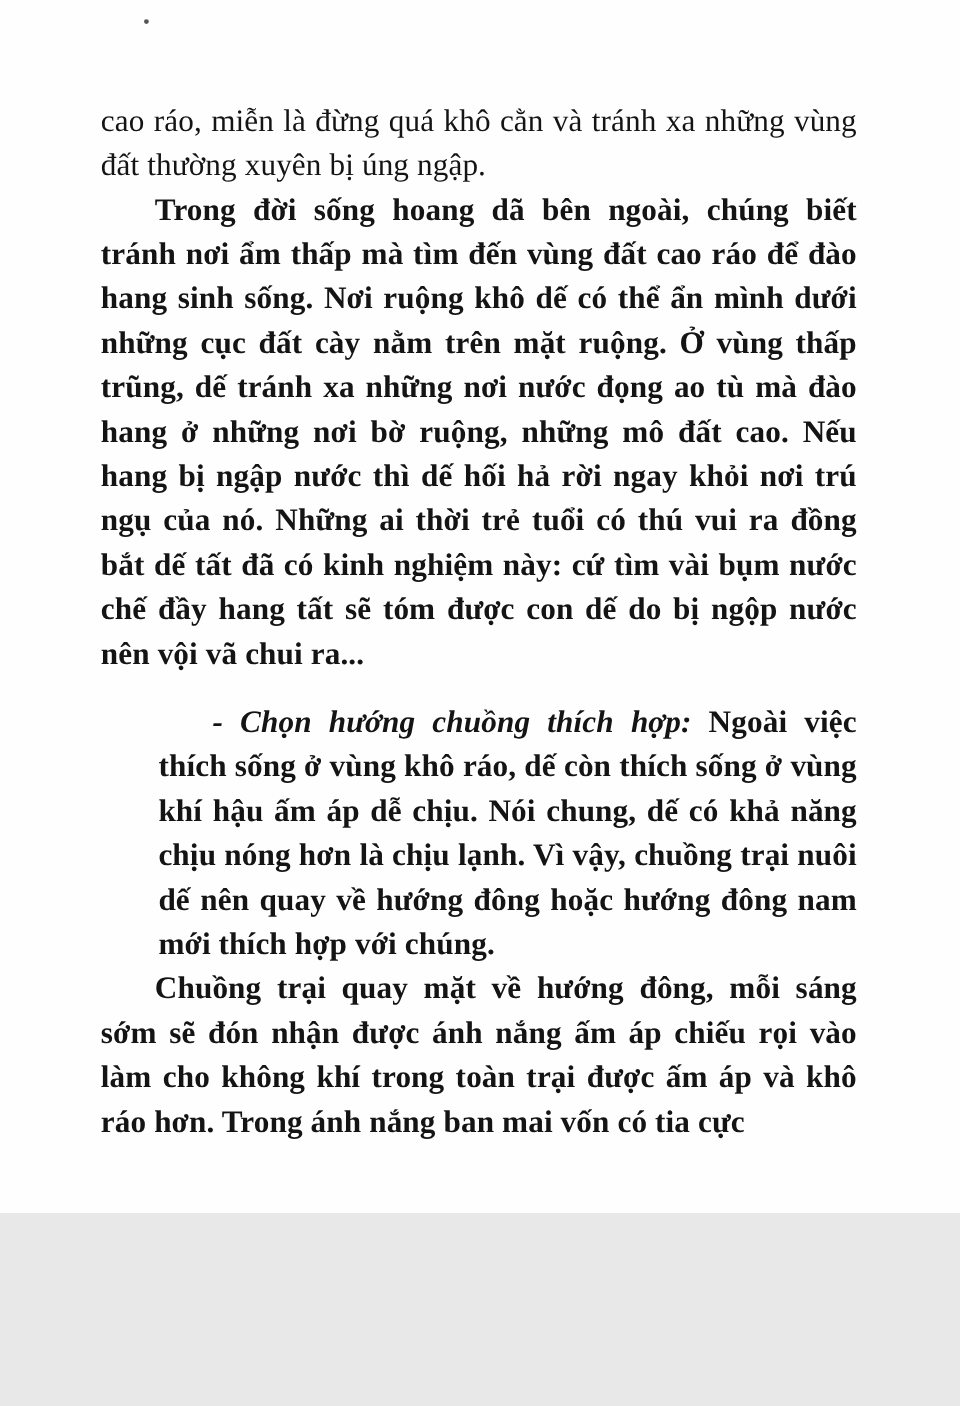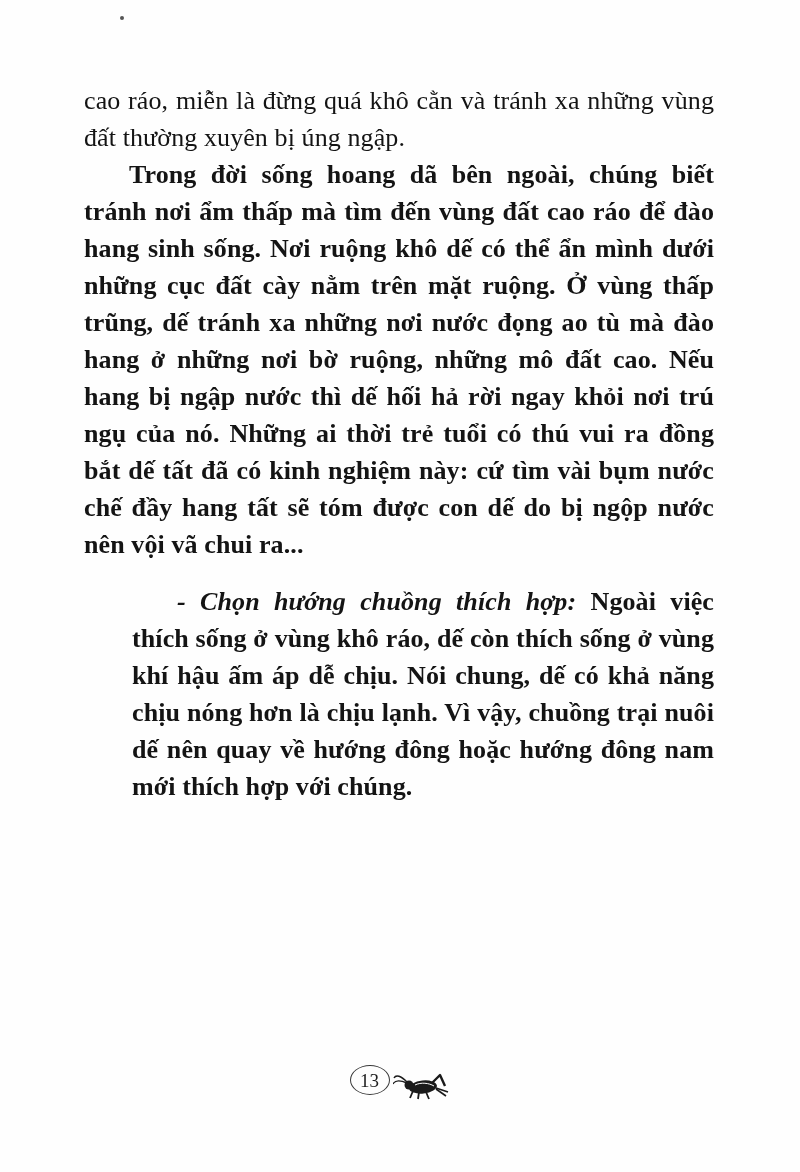--- a/index.html
+++ b/index.html
@@ -3,21 +3,21 @@
 <meta charset="utf-8">
 <style>
   html, body {
     margin: 0;
     padding: 0;
     background: #e8e8e8;
   }
   .page {
     position: relative;
     width: 800px;
-    height: 1172px;
+    height: 1011px;
     margin: 0 auto;
     background: #fefefe;
     font-family: "Liberation Serif", "DejaVu Serif", serif;
     color: #141414;
     overflow: hidden;
   }
   .speck {
     position: absolute;
     left: 120px;
     top: 16px;
@@ -88,20 +88,21 @@
 
   <div class="text-block">
 
     <p class="para">cao ráo, miễn là đừng quá khô cằn và tránh xa những vùng đất thường xuyên bị úng ngập.</p>
 
     <p class="para indent">Trong đời sống hoang dã bên ngoài, chúng biết tránh nơi ẩm thấp mà tìm đến vùng đất cao ráo để đào hang sinh sống. Nơi ruộng khô dế có thể ẩn mình dưới những cục đất cày nằm trên mặt ruộng. Ở vùng thấp trũng, dế tránh xa những nơi nước đọng ao tù mà đào hang ở những nơi bờ ruộng, những mô đất cao. Nếu hang bị ngập nước thì dế hối hả rời ngay khỏi nơi trú ngụ của nó. Những ai thời trẻ tuổi có thú vui ra đồng bắt dế tất đã có kinh nghiệm này: cứ tìm vài bụm nước chế đầy hang tất sẽ tóm được con dế do bị ngộp nước nên vội vã chui ra...</p>
 
 
     <p class="para indent section-gap"><span class="italic">- Chọn hướng chuồng thích hợp: </span><span>Ngoài việc thích sống ở vùng khô ráo, dế còn thích sống ở vùng khí hậu ấm áp dễ chịu. Nói chung, dế có khả năng chịu nóng hơn là chịu lạnh. Vì vậy, chuồng trại nuôi dế nên quay về hướng đông hoặc hướng đông nam mới thích hợp với chúng.</span></p>
 
+    <p class="para indent">Chuồng trại quay mặt về hướng đông, mỗi sáng sớm sẽ đón nhận được ánh nắng ấm áp chiếu rọi vào làm cho không khí trong toàn trại được ấm áp và khô ráo hơn. Trong ánh nắng ban mai vốn có tia cực</p>
 
   </div>
 
   <div class="footer">
     <span class="page-num-ellipse">
       <span>13</span>
     </span>
     <svg class="cricket-svg" width="58" height="34" viewBox="0 0 58 34" aria-hidden="true">
 
       <path d="M14 14 C 8 8, 3 6, 1 10" stroke="#1a1a1a" stroke-width="1.4" fill="none"></path>

